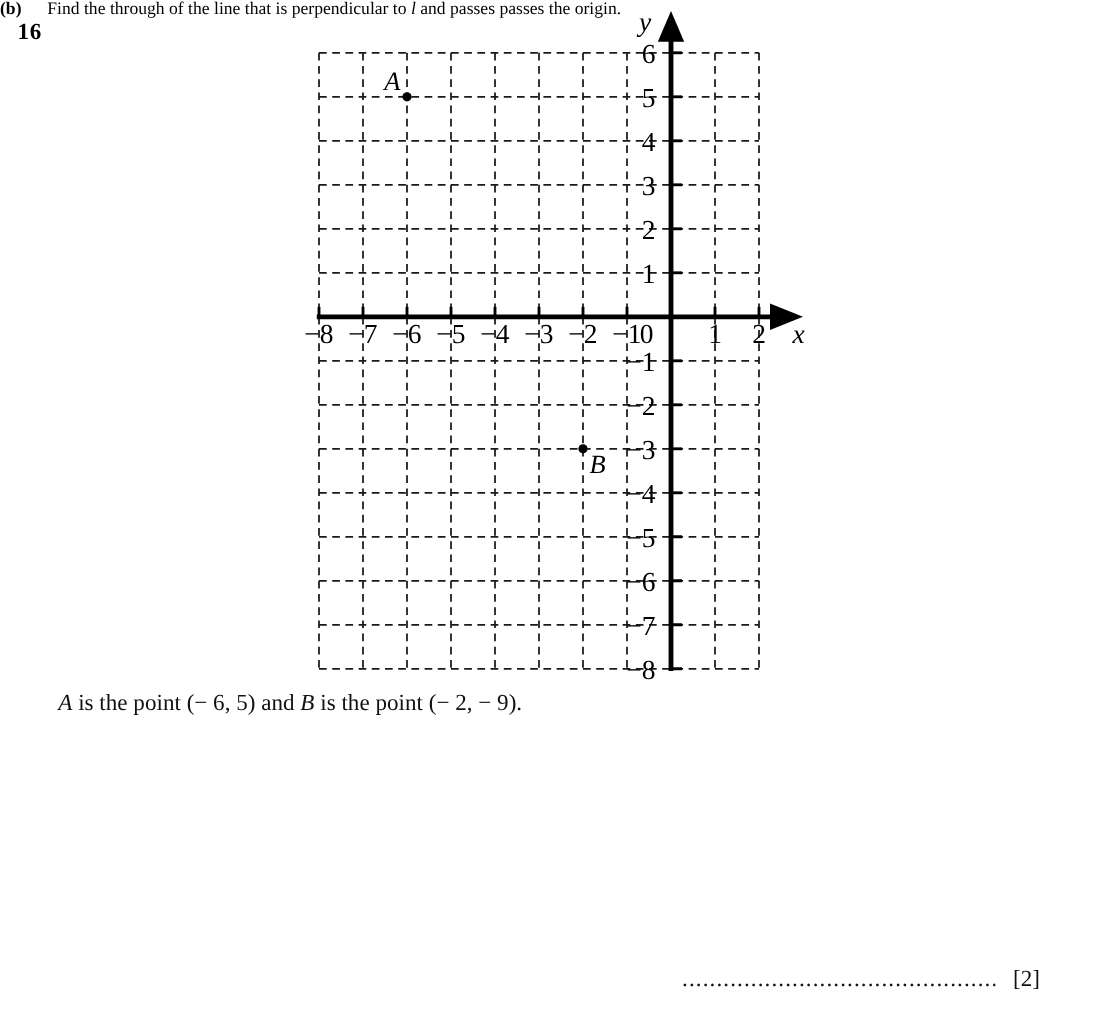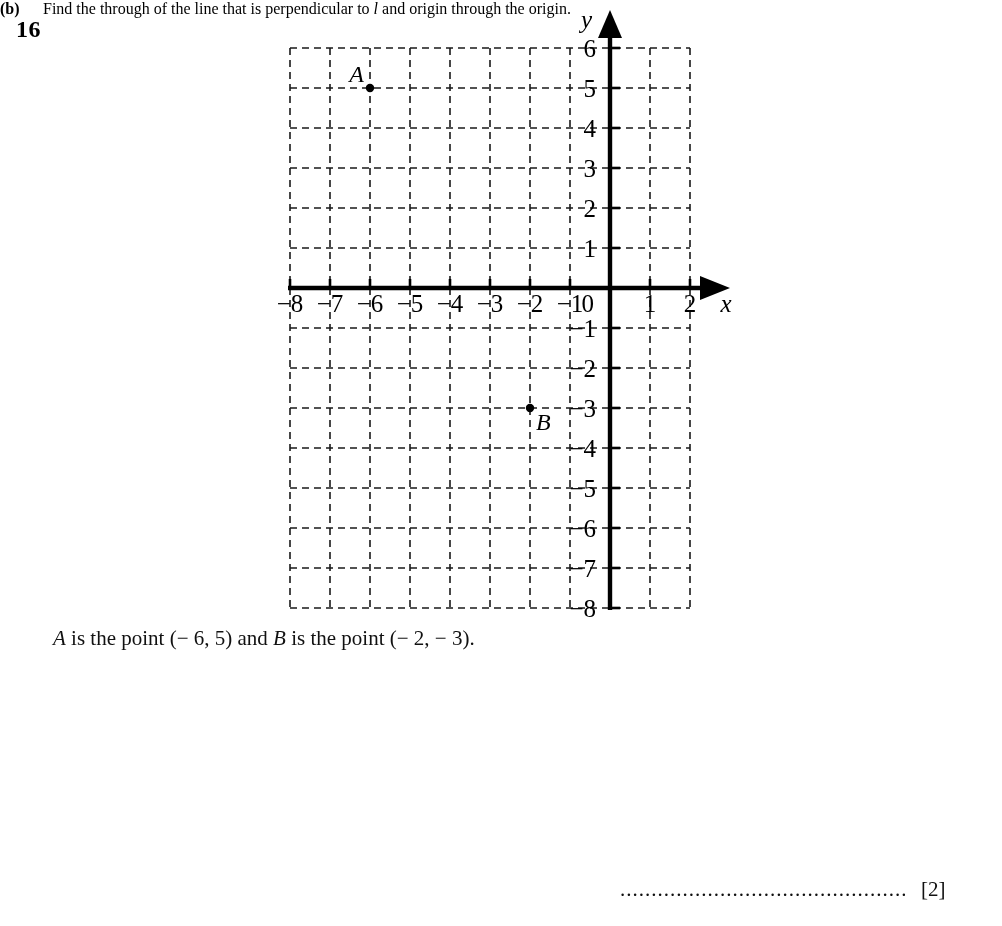--- a/index.html
+++ b/index.html
@@ -14,21 +14,21 @@
     font-family: "Liberation Serif", "DejaVu Serif", serif;
     color: #000000;
     overflow: hidden;
   }
 
   
   #question-number {
     position: absolute;
     left: 16px;
     top: 16px;
-    font-size: 24px;
+    font-size: 21px;
     font-weight: bold;
     letter-spacing: 0.5px;
   }
 
   
   #graph-figure {
     position: absolute;
     left: 0px;
     top: 0px;
     width: 780px;
@@ -239,23 +239,23 @@
 
     <g id="points-layer">
         <circle cx="370" cy="88" r="4.2" class="point-dot"></circle>
         <text x="364" y="82" text-anchor="end" class="point-label">A</text>
         <circle cx="530" cy="408" r="4.2" class="point-dot"></circle>
         <text x="536" y="430" text-anchor="start" class="point-label">B</text>
       </g>
   </svg>
 </div>
 
-<div id="points-statement" class="body-text"><span class="it">A</span><span> is the point (− 6, 5) and </span><span class="it">B</span><span> is the point (− 2, − 3).</span></div>
+<div id="points-statement" class="body-text"><span class="it">A</span><span> is the point (− 6, 5) and </span><span class="it">B</span><span> is the point (− 2, − 9).</span></div>
 
 <div id="part-b-row">
   <div id="part-b-letter">(b)</div>
-  <div id="part-b-text"><span>Find the through of the line that is perpendicular to </span><span class="it">l</span><span> and origin through the origin.</span></div>
+  <div id="part-b-text"><span>Find the through of the line that is perpendicular to </span><span class="it">l</span><span> and passes passes the origin.</span></div>
 </div>
 
 <div id="answer-row">
   <div id="answer-dots">......................................................</div>
   <div id="marks-label">[2]</div>
 </div>
 
 </body></html>

